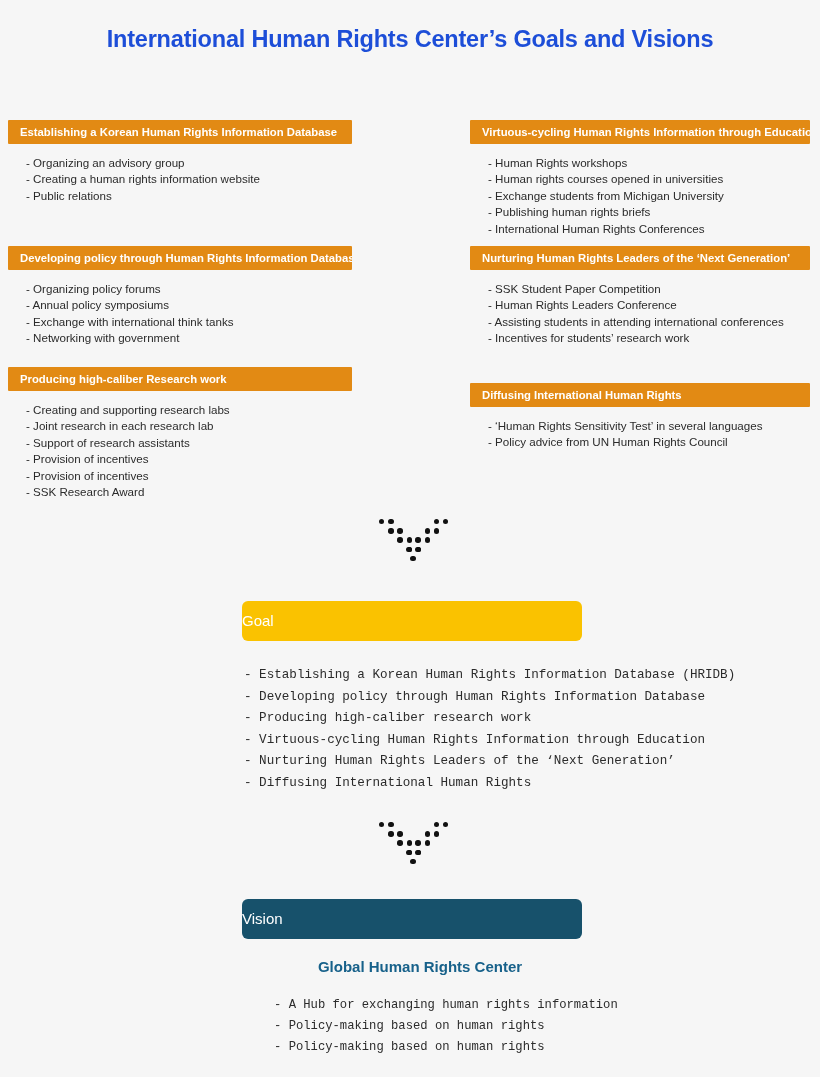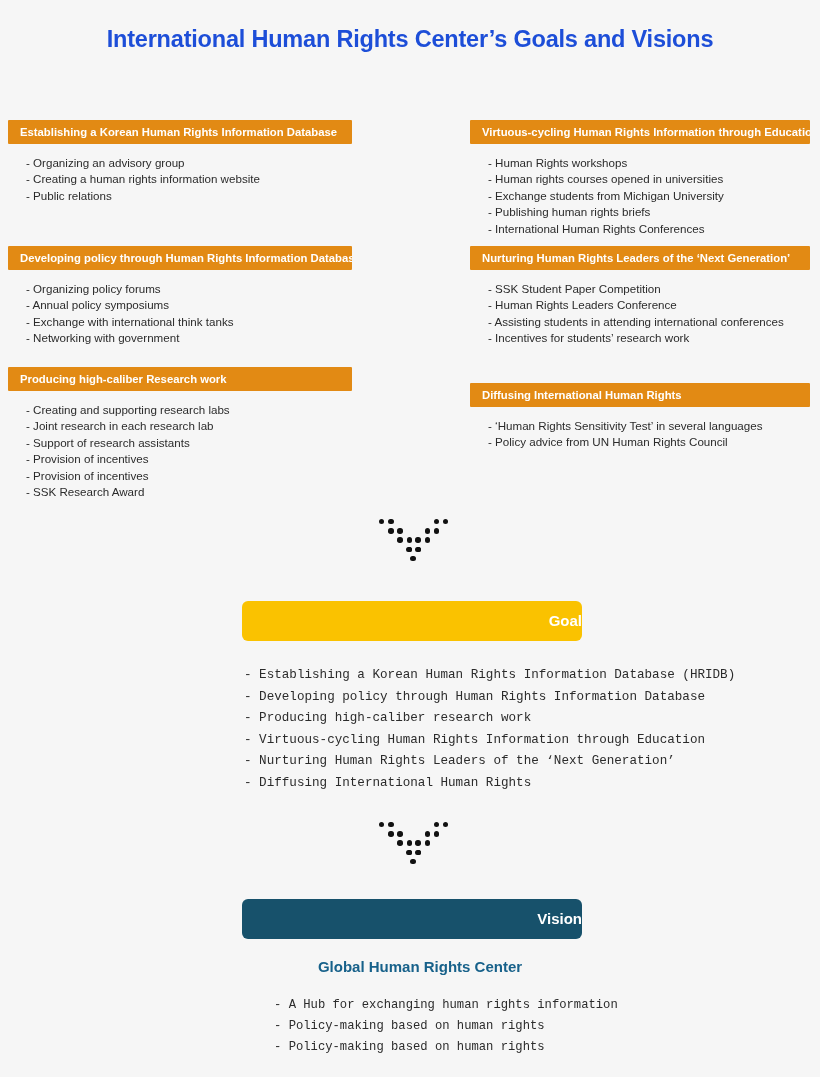--- a/index.html
+++ b/index.html
@@ -92,24 +92,24 @@
   }
 
   
   .banner {
     position: absolute;
     left: 242px;
     width: 340px;
     height: 40px;
     line-height: 40px;
     border-radius: 6px;
-    text-align: right;
+    text-align: left;
     color: #ffffff;
     font-size: 15px;
-    font-weight: bold;
+    font-weight: normal;
   }
   .banner-goal   { background: #fac200; }
   .banner-vision { background: #17516b; }
 
   .block-list {
     position: absolute;
     list-style: none;
     font-family: Liberation Mono, monospace;
   }
   .block-list li {

